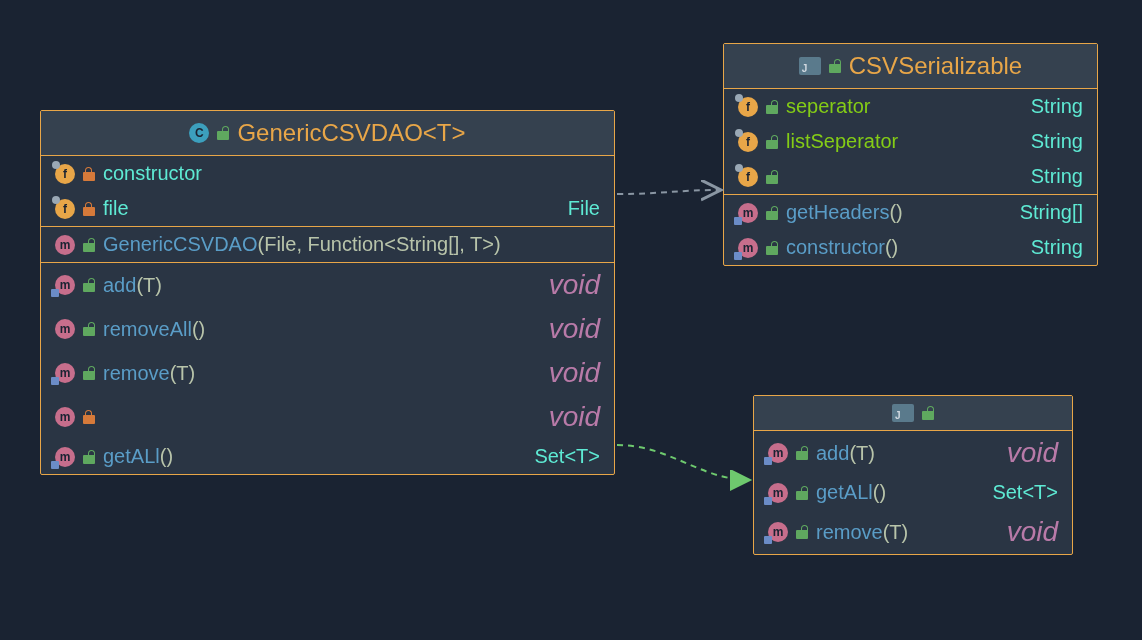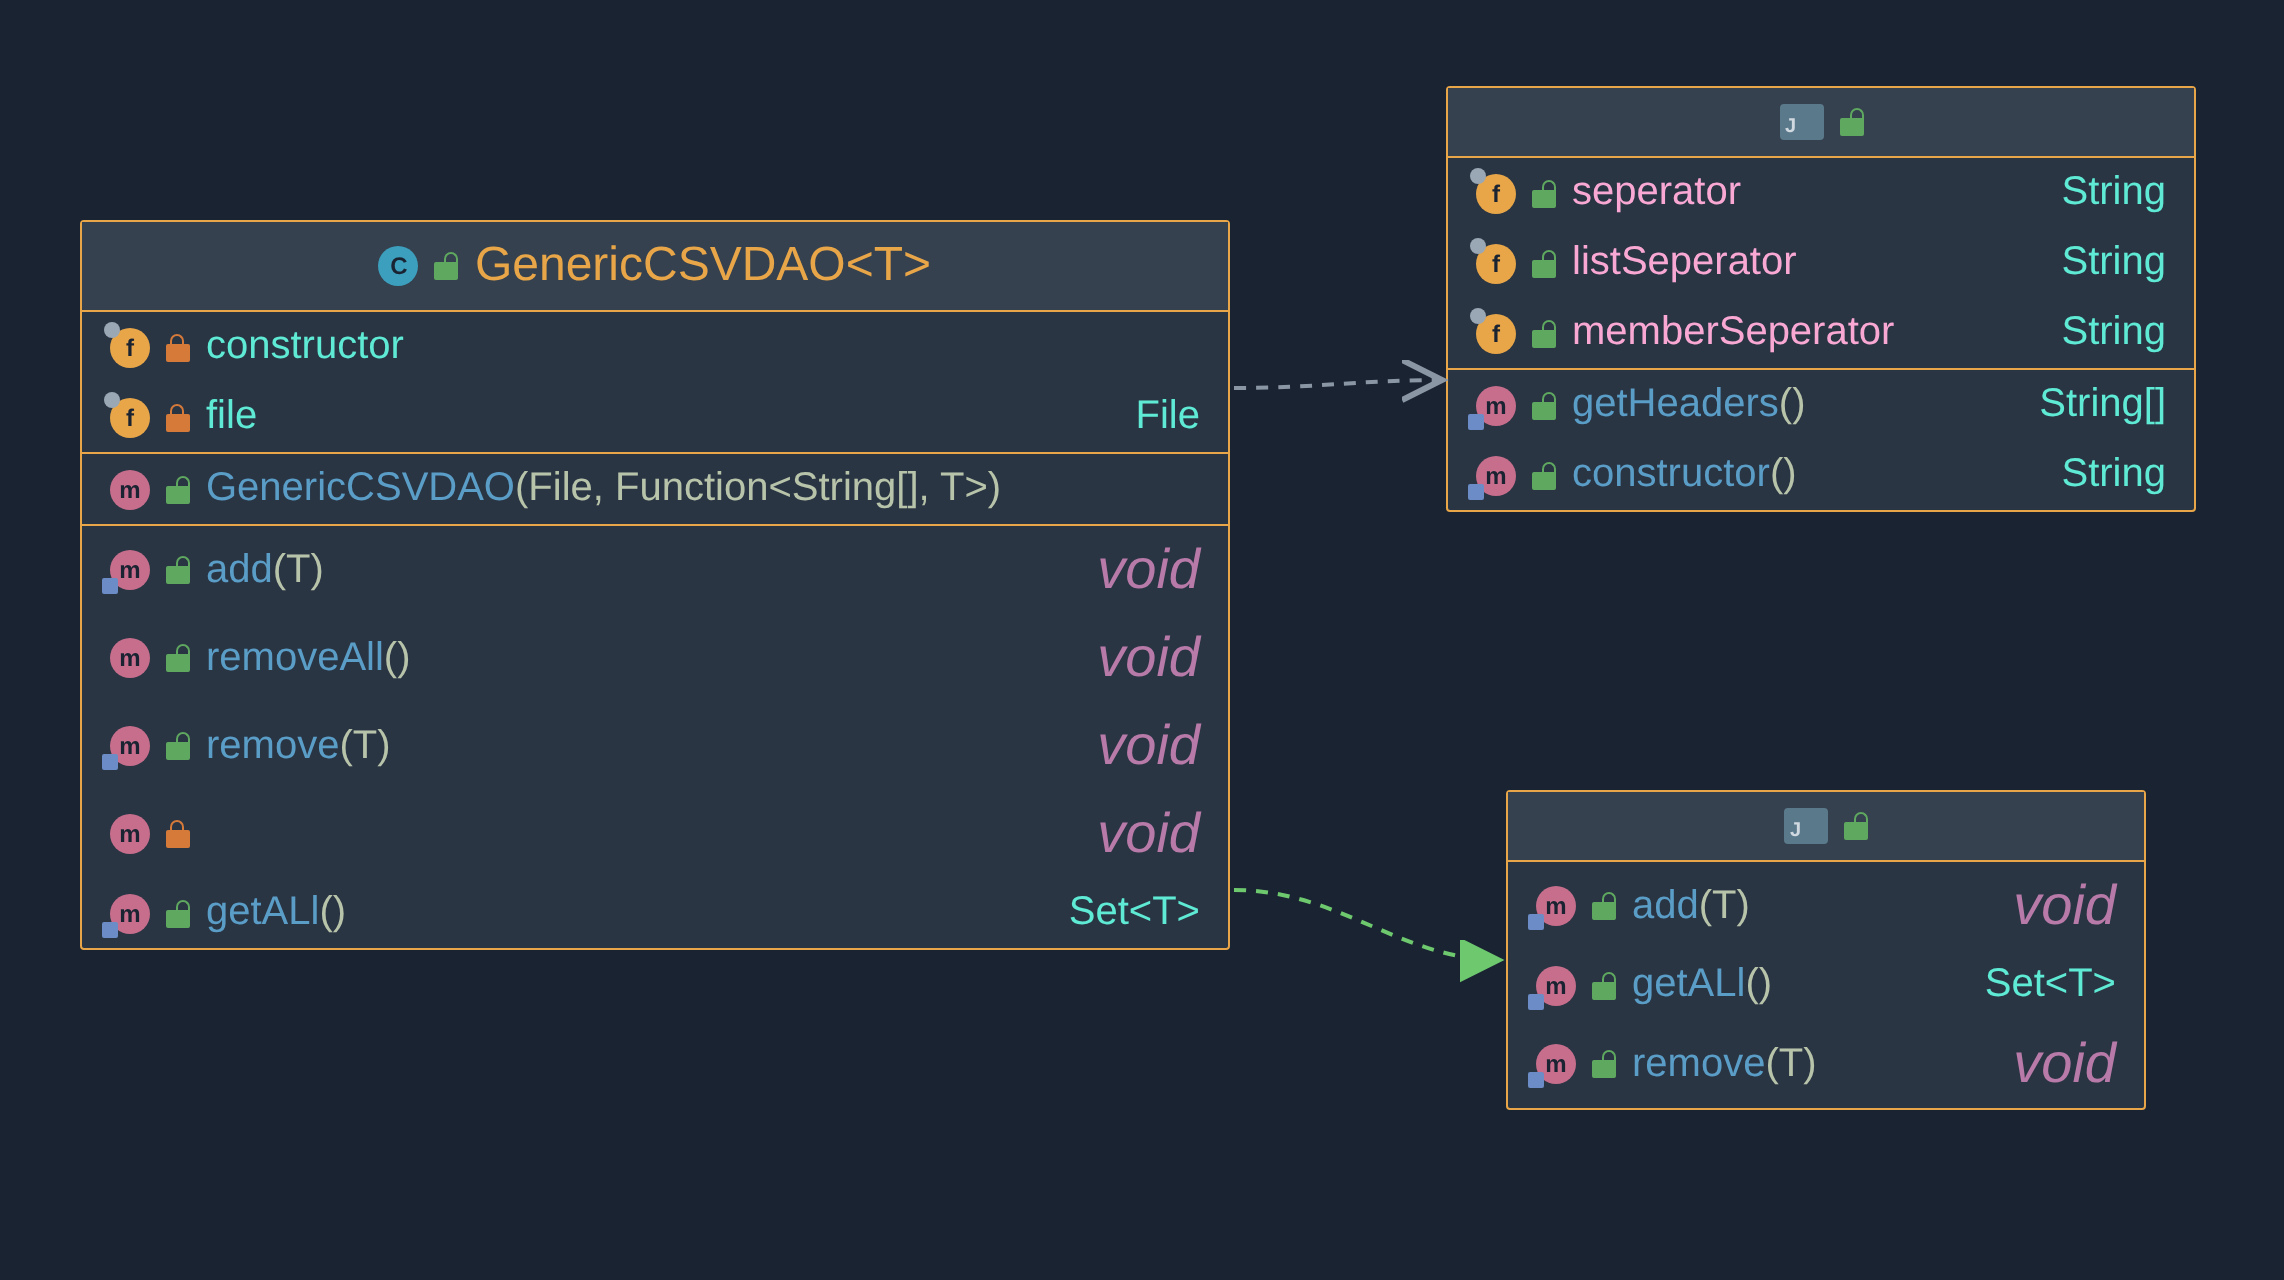--- a/index.html
+++ b/index.html
@@ -115,21 +115,21 @@
     border-bottom: none;
     border-radius: 4px 4px 0 0;
   }
   .lock-green::before { background: #5fa85f; }
   .lock-green::after { border-color: #5fa85f; left: 5px; }
   .lock-orange::before { background: #d67a3a; }
   .lock-orange::after { border-color: #d67a3a; }
   .member-name { font-size: 20px; }
   .name-red { color: #5eead4; }
   .name-blue { color: #5a9dc7; }
-  .name-yellow { color: #f9a8d4; }
+  .name-yellow { color: #84cc16; }
   .type-text { color: #5eead4; font-size: 20px; white-space: nowrap; }
   .type-void { color: #b87aa8; font-style: italic; font-size: 28px; }
   .params { color: #b8c4aa; }
 
   
   svg.arrows {
     position: absolute;
     top: 0; left: 0;
     width: 1142px;
     height: 640px;
@@ -211,20 +211,21 @@
       </div>
       <span class="type-text">Set&lt;T&gt;</span>
     </div>
   </div>
 </div>
 
 <div class="class-box" style="left:723px; top:43px; width:375px;">
   <div class="class-header">
     <span class="icon-j">J</span>
     <span class="lock lock-green"></span>
+    <span class="class-title">CSVSerializable</span>
   </div>
   <div class="section">
     <div class="row">
       <div class="row-left">
         <span class="icon-badge icon-f">f<span class="pin"></span></span>
         <span class="lock lock-green"></span>
         <span class="member-name name-yellow">seperator</span>
       </div>
       <span class="type-text">String</span>
     </div>
@@ -233,21 +234,20 @@
         <span class="icon-badge icon-f">f<span class="pin"></span></span>
         <span class="lock lock-green"></span>
         <span class="member-name name-yellow">listSeperator</span>
       </div>
       <span class="type-text">String</span>
     </div>
     <div class="row">
       <div class="row-left">
         <span class="icon-badge icon-f">f<span class="pin"></span></span>
         <span class="lock lock-green"></span>
-        <span class="member-name name-yellow">memberSeperator</span>
       </div>
       <span class="type-text">String</span>
     </div>
   </div>
   <div class="section">
     <div class="row">
       <div class="row-left">
         <span class="icon-badge icon-m">m<span class="override-mark"></span></span>
         <span class="lock lock-green"></span>
         <span class="member-name name-blue"><span>getHeaders</span><span class="params">()</span></span>

